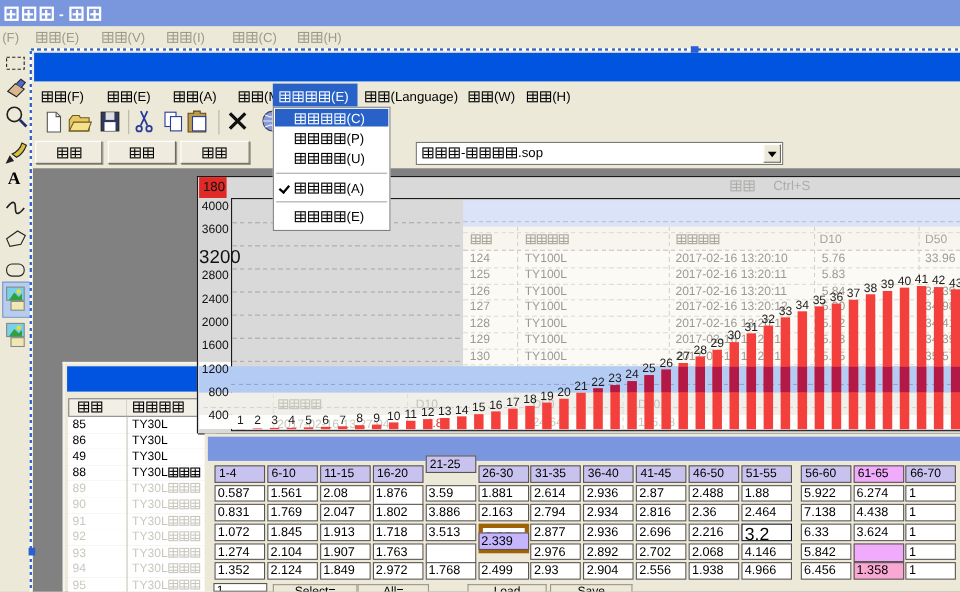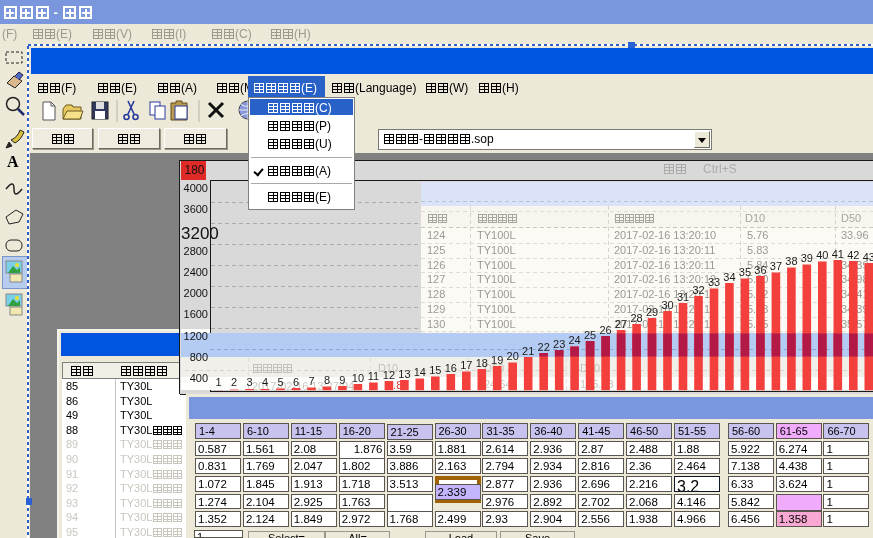--- a/index.html
+++ b/index.html
@@ -372,34 +372,34 @@
     <text x="837.8" y="257.5" font-size="11" fill="#1c1c1c" text-anchor="middle" font-family="Liberation Sans">41</text>
     <text x="853.3" y="258.5" font-size="11" fill="#1c1c1c" text-anchor="middle" font-family="Liberation Sans">42</text>
     <text x="868.8" y="260.5" font-size="11" fill="#1c1c1c" text-anchor="middle" font-family="Liberation Sans">43</text>
   </svg>
 <div class="ab" style="left:186px;top:394px;width:687px;height:144px;background:#ece9d8"></div>
 <div class="ab" style="left:189px;top:397px;width:684px;height:22px;background:#7a96de"></div>
 <div class="ab" style="left:195.0px;top:423px;width:46px;height:15.5px;background:#c8c2ef;border:1px solid #5a554e;box-sizing:border-box;color:#000;font-size:11px;padding:1px 0 0 3px;overflow:hidden">1-4</div>
 <div class="ab" style="left:242.9px;top:423px;width:46px;height:15.5px;background:#c8c2ef;border:1px solid #5a554e;box-sizing:border-box;color:#000;font-size:11px;padding:1px 0 0 3px;overflow:hidden">6-10</div>
 <div class="ab" style="left:290.8px;top:423px;width:46px;height:15.5px;background:#c8c2ef;border:1px solid #5a554e;box-sizing:border-box;color:#000;font-size:11px;padding:1px 0 0 3px;overflow:hidden">11-15</div>
 <div class="ab" style="left:338.7px;top:423px;width:46px;height:15.5px;background:#c8c2ef;border:1px solid #5a554e;box-sizing:border-box;color:#000;font-size:11px;padding:1px 0 0 3px;overflow:hidden">16-20</div>
-<div class="ab" style="left:386.6px;top:424px;width:46px;height:15.5px;background:#c8c2ef;border:1px solid #5a554e;box-sizing:border-box;color:#000;font-size:11px;padding:1px 0 0 3px;overflow:hidden">21-25</div>
+<div class="ab" style="left:386.6px;top:414px;width:46px;height:15.5px;background:#c8c2ef;border:1px solid #5a554e;box-sizing:border-box;color:#000;font-size:11px;padding:1px 0 0 3px;overflow:hidden">21-25</div>
 <div class="ab" style="left:434.5px;top:423px;width:46px;height:15.5px;background:#c8c2ef;border:1px solid #5a554e;box-sizing:border-box;color:#000;font-size:11px;padding:1px 0 0 3px;overflow:hidden">26-30</div>
 <div class="ab" style="left:482.4px;top:423px;width:46px;height:15.5px;background:#c8c2ef;border:1px solid #5a554e;box-sizing:border-box;color:#000;font-size:11px;padding:1px 0 0 3px;overflow:hidden">31-35</div>
 <div class="ab" style="left:530.3px;top:423px;width:46px;height:15.5px;background:#c8c2ef;border:1px solid #5a554e;box-sizing:border-box;color:#000;font-size:11px;padding:1px 0 0 3px;overflow:hidden">36-40</div>
 <div class="ab" style="left:578.2px;top:423px;width:46px;height:15.5px;background:#c8c2ef;border:1px solid #5a554e;box-sizing:border-box;color:#000;font-size:11px;padding:1px 0 0 3px;overflow:hidden">41-45</div>
 <div class="ab" style="left:626.0999999999999px;top:423px;width:46px;height:15.5px;background:#c8c2ef;border:1px solid #5a554e;box-sizing:border-box;color:#000;font-size:11px;padding:1px 0 0 3px;overflow:hidden">46-50</div>
 <div class="ab" style="left:674.0px;top:423px;width:46px;height:15.5px;background:#c8c2ef;border:1px solid #5a554e;box-sizing:border-box;color:#000;font-size:11px;padding:1px 0 0 3px;overflow:hidden">51-55</div>
 <div class="ab" style="left:728px;top:423px;width:46px;height:15.5px;background:#c8c2ef;border:1px solid #5a554e;box-sizing:border-box;color:#000;font-size:11px;padding:1px 0 0 3px;overflow:hidden">56-60</div>
 <div class="ab" style="left:775.7px;top:423px;width:46px;height:15.5px;background:#f0abfc;border:1px solid #5a554e;box-sizing:border-box;color:#000;font-size:11px;padding:1px 0 0 3px;overflow:hidden">61-65</div>
 <div class="ab" style="left:823.4px;top:423px;width:46px;height:15.5px;background:#c8c2ef;border:1px solid #5a554e;box-sizing:border-box;color:#000;font-size:11px;padding:1px 0 0 3px;overflow:hidden">66-70</div>
 <div class="ab" style="left:195.0px;top:440.7px;width:46px;height:15.8px;background:#fff;border:1px solid #5a554e;box-sizing:border-box;color:#000;font-size:11.5px;padding:1px 0 0 2px;overflow:hidden">0.587</div>
 <div class="ab" style="left:242.9px;top:440.7px;width:46px;height:15.8px;background:#fff;border:1px solid #5a554e;box-sizing:border-box;color:#000;font-size:11.5px;padding:1px 0 0 2px;overflow:hidden">1.561</div>
 <div class="ab" style="left:290.8px;top:440.7px;width:46px;height:15.8px;background:#fff;border:1px solid #5a554e;box-sizing:border-box;color:#000;font-size:11.5px;padding:1px 0 0 2px;overflow:hidden">2.08</div>
-<div class="ab" style="left:338.7px;top:440.7px;width:46px;height:32px;background:#fff;border:1px solid #5a554e;box-sizing:border-box;color:#000;font-size:11.5px;padding:1px 0 0 14px;overflow:hidden">1.876</div>
+<div class="ab" style="left:338.7px;top:440.7px;width:46px;height:32px;background:#fff;border:1px solid #5a554e;box-sizing:border-box;color:#000;font-size:11.5px;padding:1px 0 0 2px;overflow:hidden">1.876</div>
 <div class="ab" style="left:386.6px;top:440.7px;width:46px;height:15.8px;background:#fff;border:1px solid #5a554e;box-sizing:border-box;color:#000;font-size:11.5px;padding:1px 0 0 2px;overflow:hidden">3.59</div>
 <div class="ab" style="left:434.5px;top:440.7px;width:46px;height:15.8px;background:#fff;border:1px solid #5a554e;box-sizing:border-box;color:#000;font-size:11.5px;padding:1px 0 0 2px;overflow:hidden">1.881</div>
 <div class="ab" style="left:482.4px;top:440.7px;width:46px;height:15.8px;background:#fff;border:1px solid #5a554e;box-sizing:border-box;color:#000;font-size:11.5px;padding:1px 0 0 2px;overflow:hidden">2.614</div>
 <div class="ab" style="left:530.3px;top:440.7px;width:46px;height:15.8px;background:#fff;border:1px solid #5a554e;box-sizing:border-box;color:#000;font-size:11.5px;padding:1px 0 0 2px;overflow:hidden">2.936</div>
 <div class="ab" style="left:578.2px;top:440.7px;width:46px;height:15.8px;background:#fff;border:1px solid #5a554e;box-sizing:border-box;color:#000;font-size:11.5px;padding:1px 0 0 2px;overflow:hidden">2.87</div>
 <div class="ab" style="left:626.0999999999999px;top:440.7px;width:46px;height:15.8px;background:#fff;border:1px solid #5a554e;box-sizing:border-box;color:#000;font-size:11.5px;padding:1px 0 0 2px;overflow:hidden">2.488</div>
 <div class="ab" style="left:674.0px;top:440.7px;width:46px;height:15.8px;background:#fff;border:1px solid #5a554e;box-sizing:border-box;color:#000;font-size:11.5px;padding:1px 0 0 2px;overflow:hidden">1.88</div>
 <div class="ab" style="left:728px;top:440.7px;width:46px;height:15.8px;background:#fff;border:1px solid #5a554e;box-sizing:border-box;color:#000;font-size:11.5px;padding:1px 0 0 2px;overflow:hidden">5.922</div>
 <div class="ab" style="left:775.7px;top:440.7px;width:46px;height:15.8px;background:#fff;border:1px solid #5a554e;box-sizing:border-box;color:#000;font-size:11.5px;padding:1px 0 0 2px;overflow:hidden">6.274</div>
 <div class="ab" style="left:823.4px;top:440.7px;width:46px;height:15.8px;background:#fff;border:1px solid #5a554e;box-sizing:border-box;color:#000;font-size:11.5px;padding:1px 0 0 2px;overflow:hidden">1</div>
@@ -426,21 +426,21 @@
 <div class="ab" style="left:482.4px;top:475.9px;width:46px;height:15.8px;background:#fff;border:1px solid #5a554e;box-sizing:border-box;color:#000;font-size:11.5px;padding:1px 0 0 2px;overflow:hidden">2.877</div>
 <div class="ab" style="left:530.3px;top:475.9px;width:46px;height:15.8px;background:#fff;border:1px solid #5a554e;box-sizing:border-box;color:#000;font-size:11.5px;padding:1px 0 0 2px;overflow:hidden">2.936</div>
 <div class="ab" style="left:578.2px;top:475.9px;width:46px;height:15.8px;background:#fff;border:1px solid #5a554e;box-sizing:border-box;color:#000;font-size:11.5px;padding:1px 0 0 2px;overflow:hidden">2.696</div>
 <div class="ab" style="left:626.0999999999999px;top:475.9px;width:46px;height:15.8px;background:#fff;border:1px solid #5a554e;box-sizing:border-box;color:#000;font-size:11.5px;padding:1px 0 0 2px;overflow:hidden">2.216</div>
 <div class="ab" style="left:674.0px;top:475.9px;width:46px;height:15.8px;background:#fff;border:1px solid #0f172a;box-sizing:border-box;color:#000;font-size:16px;padding:1px 0 0 2px;overflow:hidden">3.2</div>
 <div class="ab" style="left:728px;top:475.9px;width:46px;height:15.8px;background:#fff;border:1px solid #5a554e;box-sizing:border-box;color:#000;font-size:11.5px;padding:1px 0 0 2px;overflow:hidden">6.33</div>
 <div class="ab" style="left:775.7px;top:475.9px;width:46px;height:15.8px;background:#fff;border:1px solid #5a554e;box-sizing:border-box;color:#000;font-size:11.5px;padding:1px 0 0 2px;overflow:hidden">3.624</div>
 <div class="ab" style="left:823.4px;top:475.9px;width:46px;height:15.8px;background:#fff;border:1px solid #5a554e;box-sizing:border-box;color:#000;font-size:11.5px;padding:1px 0 0 2px;overflow:hidden">1</div>
 <div class="ab" style="left:195.0px;top:493.5px;width:46px;height:15.8px;background:#fff;border:1px solid #5a554e;box-sizing:border-box;color:#000;font-size:11.5px;padding:1px 0 0 2px;overflow:hidden">1.274</div>
 <div class="ab" style="left:242.9px;top:493.5px;width:46px;height:15.8px;background:#fff;border:1px solid #5a554e;box-sizing:border-box;color:#000;font-size:11.5px;padding:1px 0 0 2px;overflow:hidden">2.104</div>
-<div class="ab" style="left:290.8px;top:493.5px;width:46px;height:15.8px;background:#fff;border:1px solid #5a554e;box-sizing:border-box;color:#000;font-size:11.5px;padding:1px 0 0 2px;overflow:hidden">2.925</div>
+<div class="ab" style="left:290.8px;top:493.5px;width:46px;height:15.8px;background:#fff;border:1px solid #5a554e;box-sizing:border-box;color:#000;font-size:11.5px;padding:1px 0 0 2px;overflow:hidden">1.907</div>
 <div class="ab" style="left:338.7px;top:493.5px;width:46px;height:15.8px;background:#fff;border:1px solid #5a554e;box-sizing:border-box;color:#000;font-size:11.5px;padding:1px 0 0 2px;overflow:hidden">1.763</div>
 <div class="ab" style="left:386.6px;top:493.5px;width:46px;height:15.8px;background:#fff;border:1px solid #5a554e;box-sizing:border-box;color:#000;font-size:11.5px;padding:16px 0 0 2px;overflow:hidden">3.659</div>
 <div class="ab" style="left:434.5px;top:484px;width:46px;height:15.8px;background:#c4b5fd;border:1px solid #5a554e;box-sizing:border-box;color:#000;font-size:11.5px;padding:1px 0 0 2px;overflow:hidden">2.339</div>
 <div class="ab" style="left:482.4px;top:493.5px;width:46px;height:15.8px;background:#fff;border:1px solid #5a554e;box-sizing:border-box;color:#000;font-size:11.5px;padding:1px 0 0 2px;overflow:hidden">2.976</div>
 <div class="ab" style="left:530.3px;top:493.5px;width:46px;height:15.8px;background:#fff;border:1px solid #5a554e;box-sizing:border-box;color:#000;font-size:11.5px;padding:1px 0 0 2px;overflow:hidden">2.892</div>
 <div class="ab" style="left:578.2px;top:493.5px;width:46px;height:15.8px;background:#fff;border:1px solid #5a554e;box-sizing:border-box;color:#000;font-size:11.5px;padding:1px 0 0 2px;overflow:hidden">2.702</div>
 <div class="ab" style="left:626.0999999999999px;top:493.5px;width:46px;height:15.8px;background:#fff;border:1px solid #5a554e;box-sizing:border-box;color:#000;font-size:11.5px;padding:1px 0 0 2px;overflow:hidden">2.068</div>
 <div class="ab" style="left:674.0px;top:493.5px;width:46px;height:15.8px;background:#fff;border:1px solid #5a554e;box-sizing:border-box;color:#000;font-size:11.5px;padding:1px 0 0 2px;overflow:hidden">4.146</div>
 <div class="ab" style="left:728px;top:493.5px;width:46px;height:15.8px;background:#fff;border:1px solid #5a554e;box-sizing:border-box;color:#000;font-size:11.5px;padding:1px 0 0 2px;overflow:hidden">5.842</div>
 <div class="ab" style="left:775.7px;top:493.5px;width:46px;height:15px;background:#f0abfc;border:1px solid #5a554e;box-sizing:border-box;color:#000;font-size:11.5px;padding:15px 0 0 2px;overflow:hidden">2.284</div>

